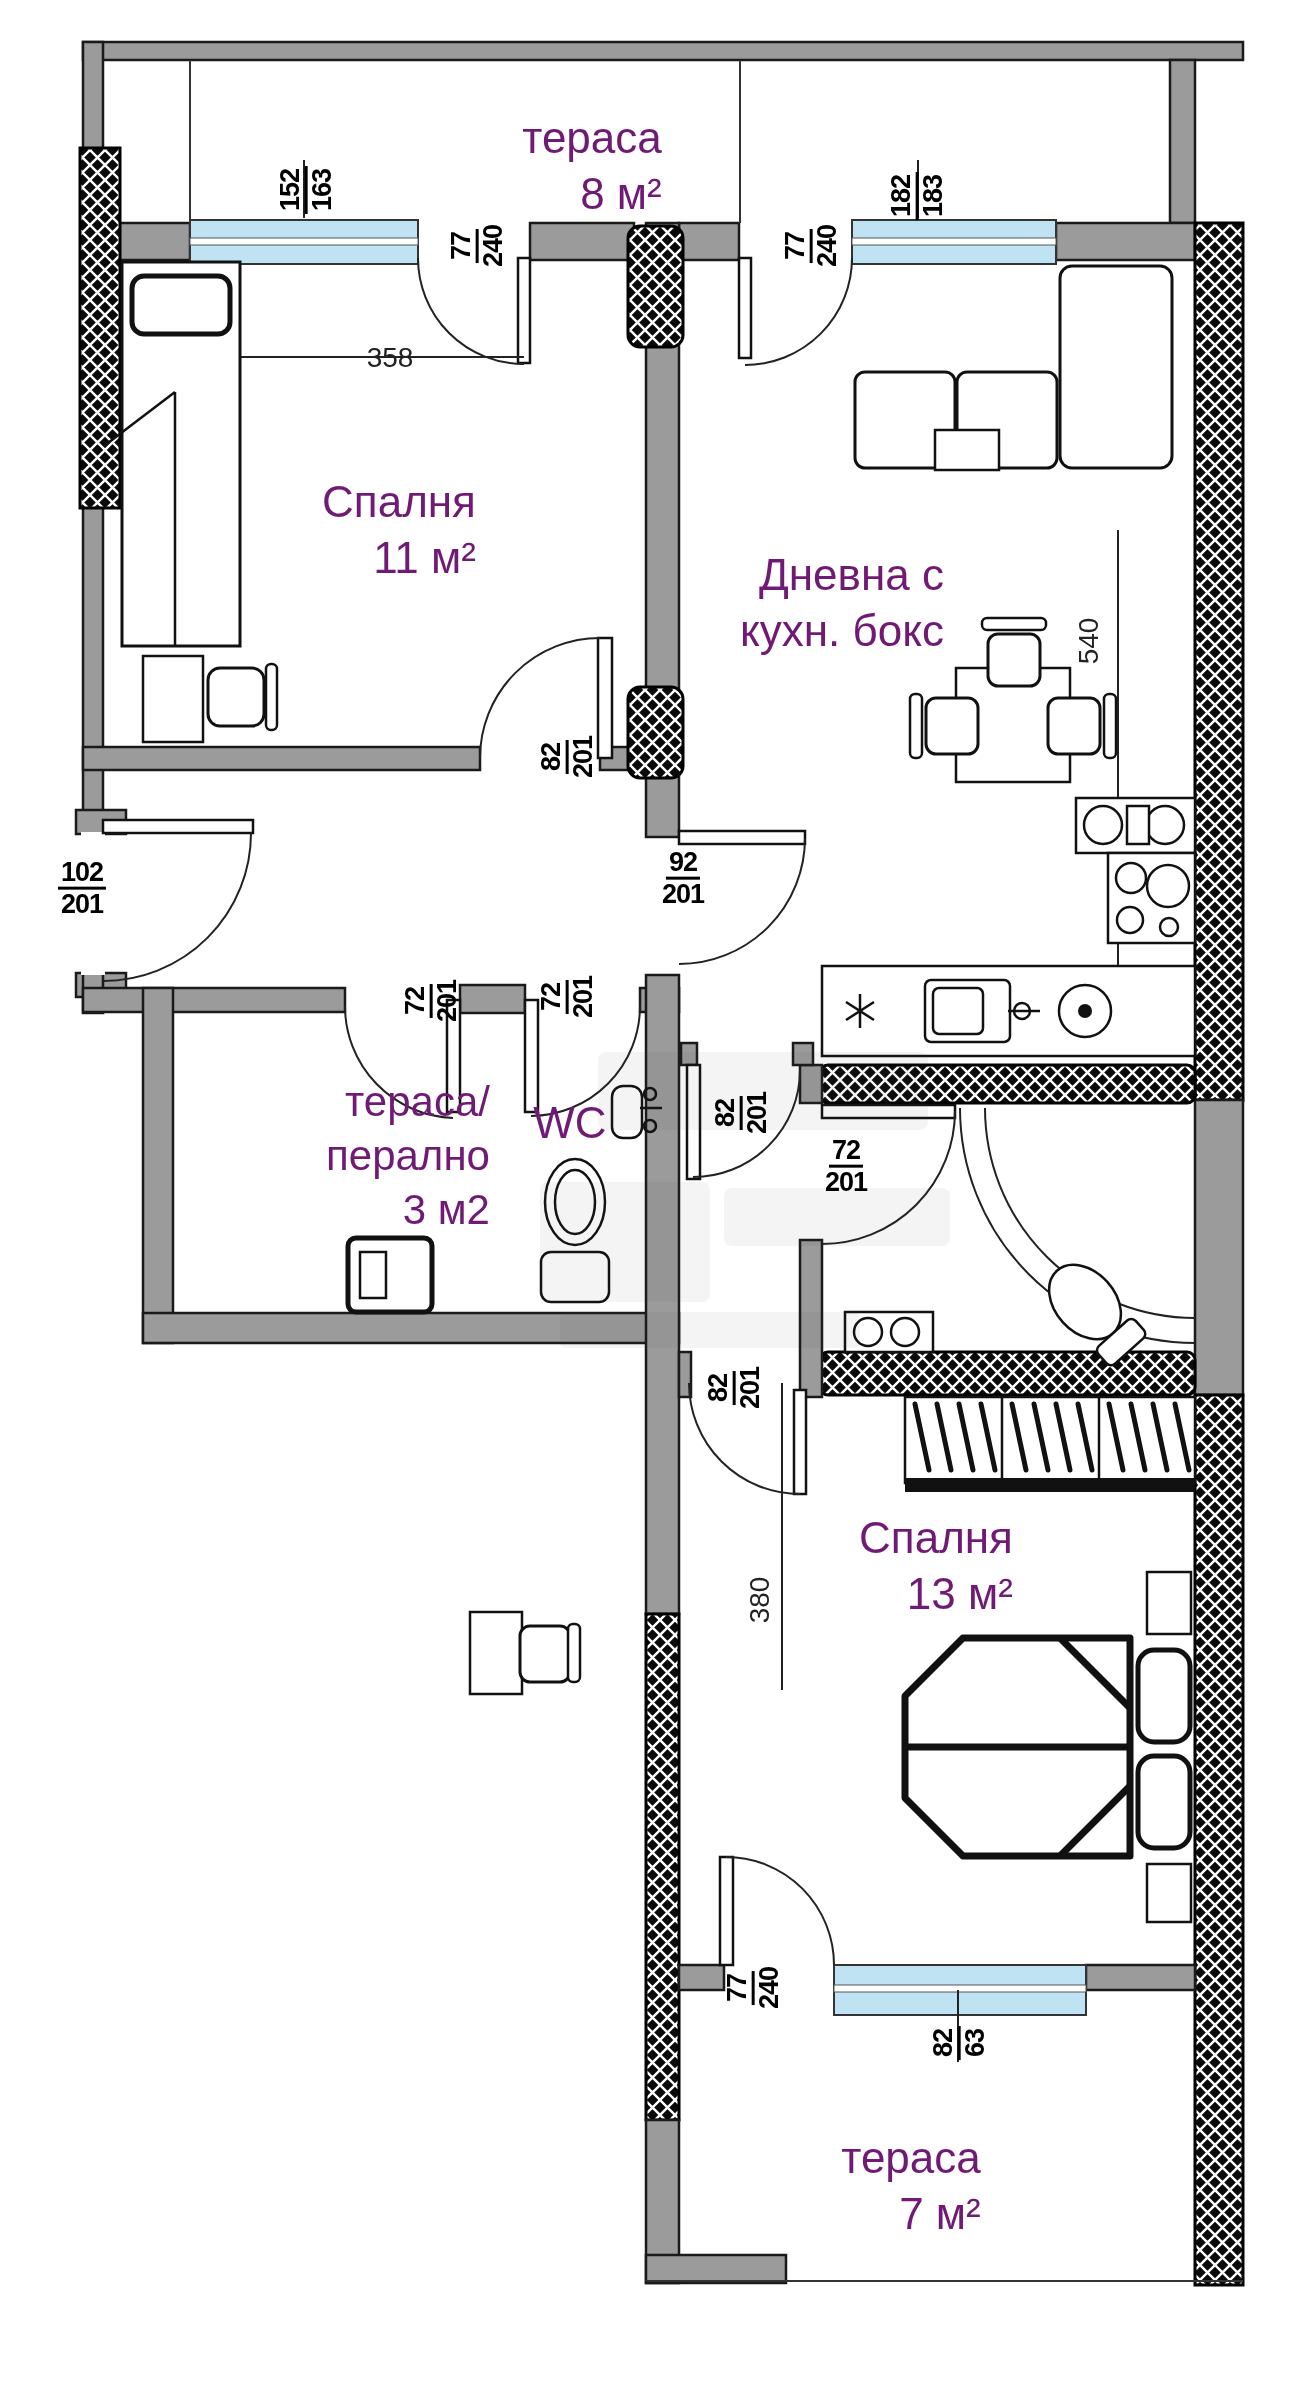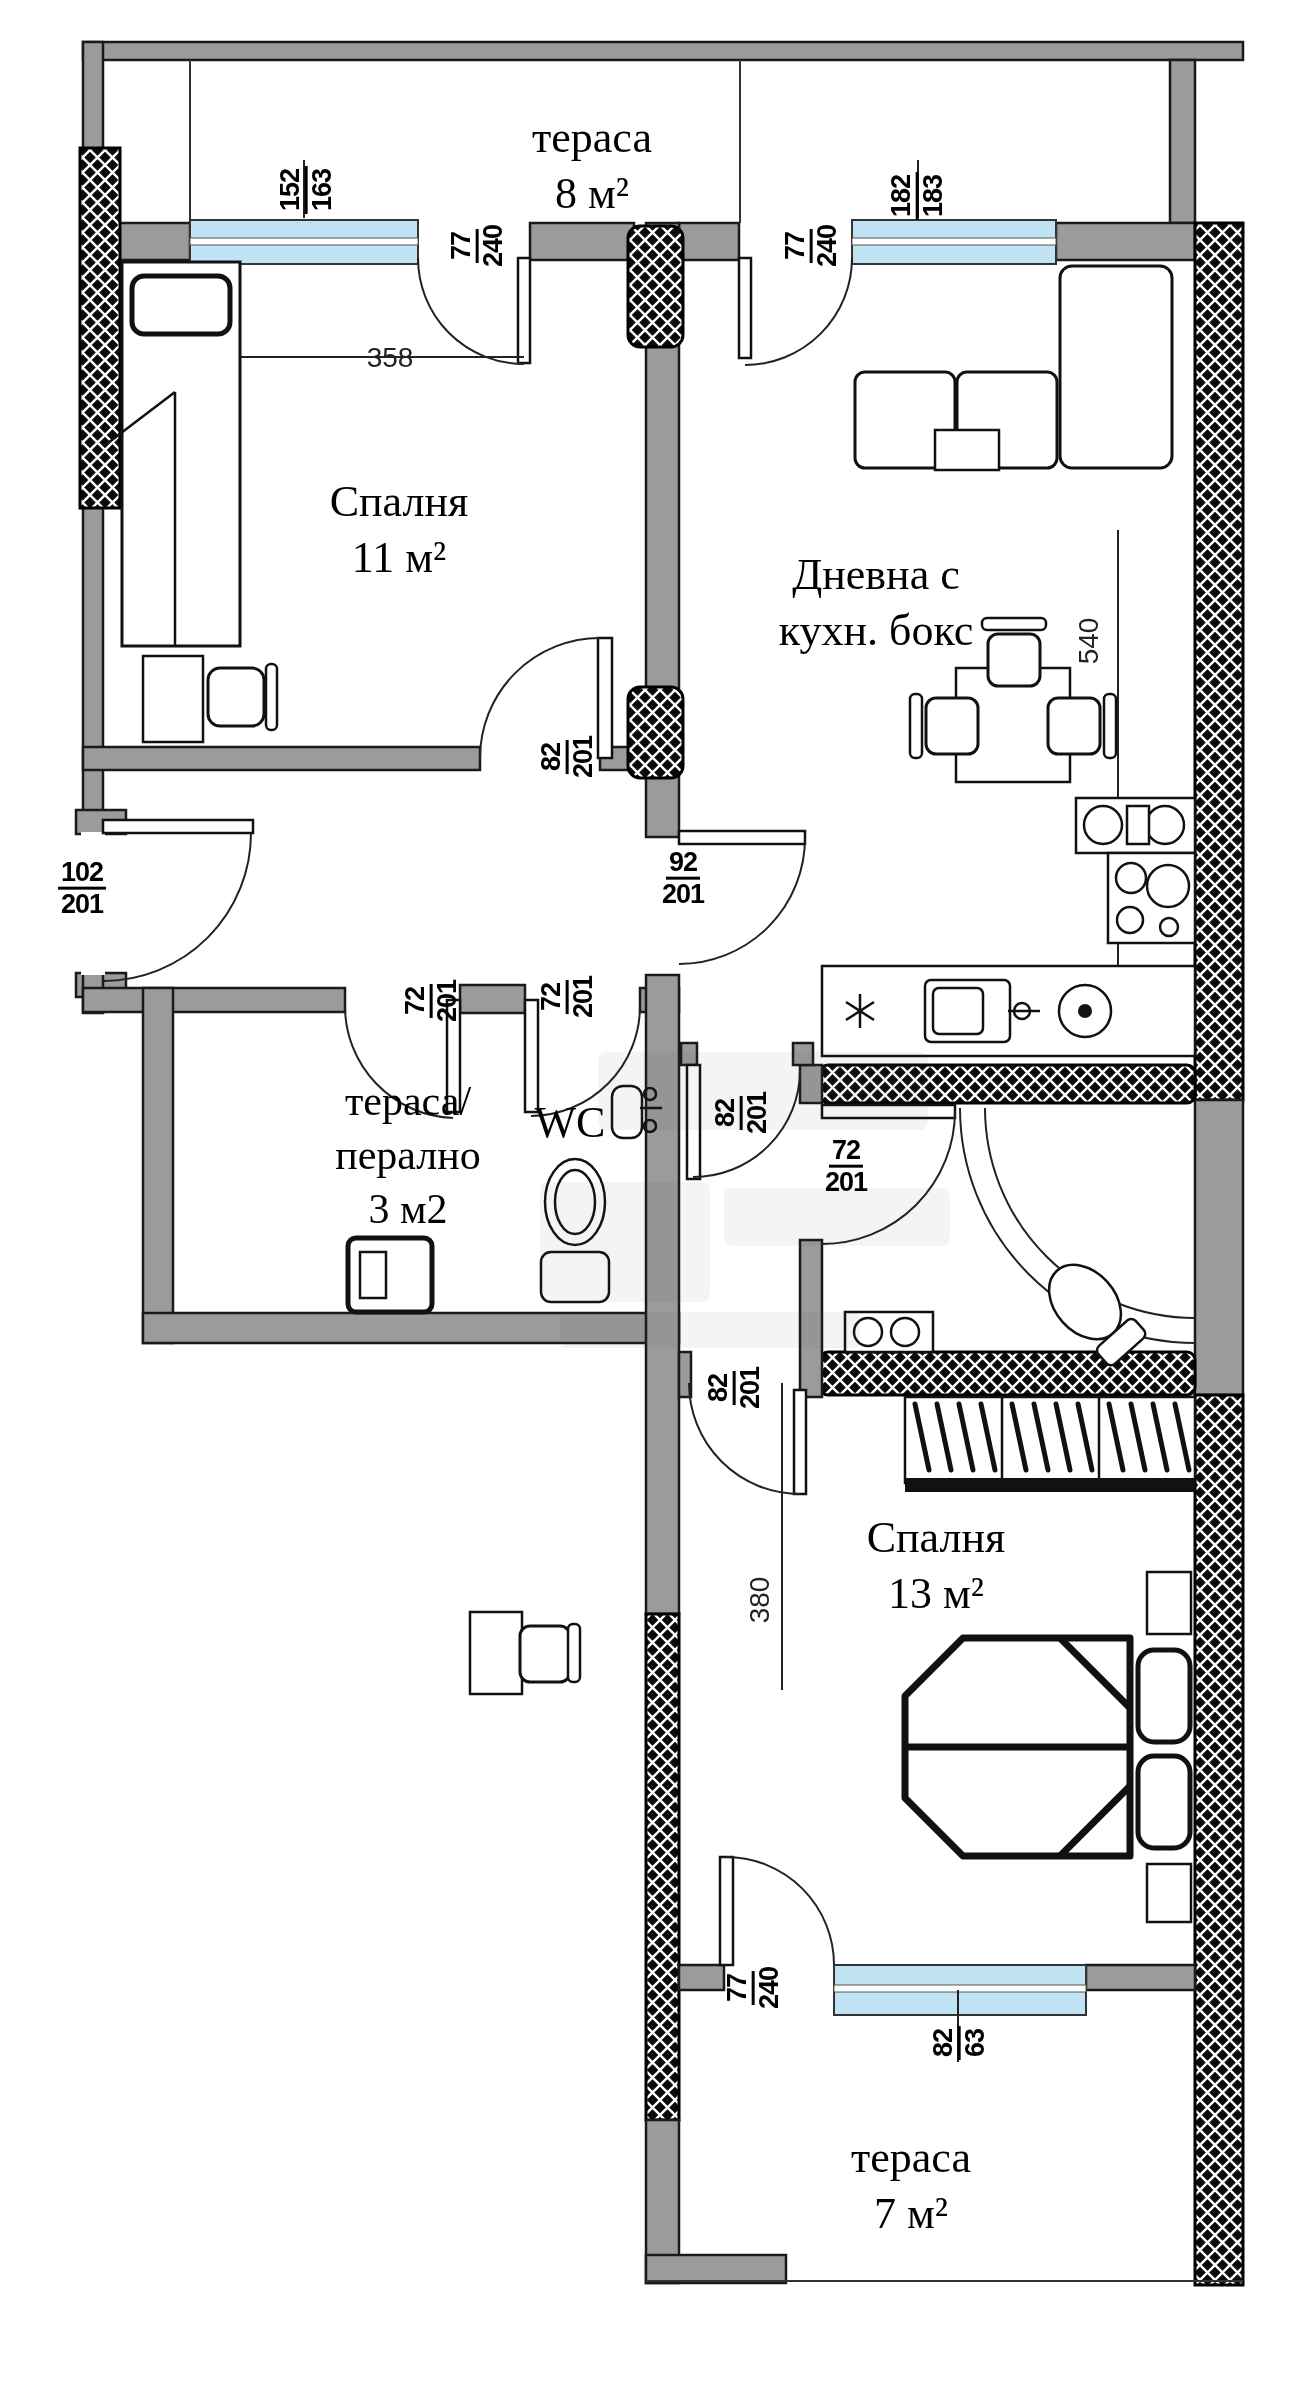--- a/index.html
+++ b/index.html
@@ -19,23 +19,23 @@
   .f2{fill:#fff;stroke:#111;stroke-width:2.5;}
   .f3{fill:#fff;stroke:#111;stroke-width:3;}
   .f5{fill:#fff;stroke:#111;stroke-width:5;}
   .f7{fill:#fff;stroke:#111;stroke-width:7;stroke-linejoin:round;}
   .s7{fill:none;stroke:#111;stroke-width:7;}
   .s5{fill:none;stroke:#111;stroke-width:5;stroke-linecap:round;}
   .s25{fill:none;stroke:#111;stroke-width:2.5;}
   .wm{fill:#444;opacity:.06;}
 
   
-  .room{position:absolute;transform:translate(-50%,-50%);text-align:center;
-        font-family:Liberation Serif, serif;font-size:44px;line-height:1.28;
-        color:#000000;white-space:nowrap;}
+  .room{position:absolute;transform:translate(-50%,-50%);text-align:right;
+        font-family:Liberation Sans, sans-serif;font-size:44px;line-height:1.28;
+        color:#701a75;white-space:nowrap;}
   .room .l{display:block;}
 
   
   .dim{position:absolute;transform:translate(-50%,-50%);display:flex;flex-direction:column;
        align-items:center;font-family:"Liberation Sans",sans-serif;font-weight:bold;
        font-size:27px;line-height:1.05;color:#000;letter-spacing:-1px;}
   .dim .num{border-bottom:3px solid #000;padding:0 3px 1px;}
   .dim.rot{transform:translate(-50%,-50%) rotate(-90deg);}
   .dimv{position:absolute;transform:translate(-50%,-50%);font-family:"Liberation Sans",sans-serif;
         font-weight:400;font-size:28px;color:#222;}
@@ -285,21 +285,21 @@
 </svg>
 
 <div class="room" style="left:592px;top:166px">
   <span class="l">тераса</span>
   <span class="l">8 м²</span>
 </div>
 <div class="room" style="left:399px;top:530px">
   <span class="l">Спалня</span>
   <span class="l">11 м²</span>
 </div>
-<div class="room" style="left:876px;top:603px">
+<div class="room" style="left:842px;top:603px">
   <span class="l">Дневна с</span>
   <span class="l">кухн. бокс</span>
 </div>
 <div class="room" style="left:408px;top:1156px;font-size:42px">
   <span class="l">тераса/</span>
   <span class="l">перално</span>
   <span class="l">3 м2</span>
 </div>
 <div class="room" style="left:570px;top:1123px">
   <span class="l">WC</span>

